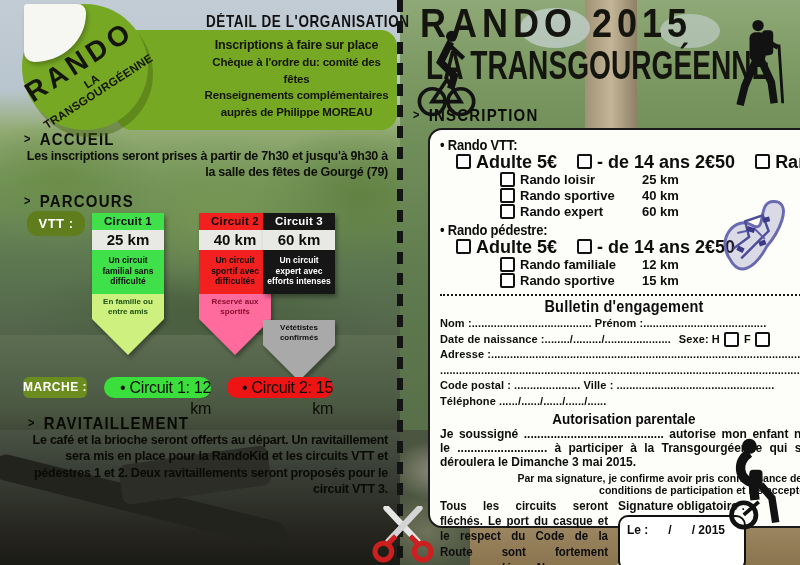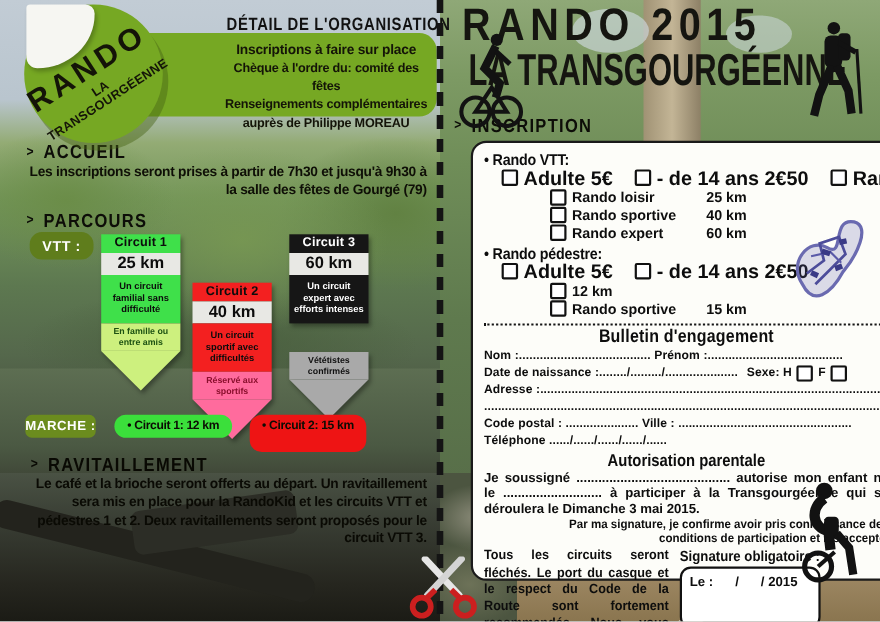--- a/index.html
+++ b/index.html
@@ -40,29 +40,29 @@
   
   .sticker{left:22px;top:4px;width:126px;height:126px;border-radius:50%;background:#76a823;z-index:3;
      box-shadow:5px 7px 0 rgba(70,100,20,.45);}
   .sticker-fold{position:absolute;left:2px;top:0px;width:62px;height:58px;background:#f6f6f2;
      border-radius:4px 10px 100% 12px;box-shadow:2px 3px 4px rgba(0,0,0,.25);}
   .sticker-text{position:absolute;left:-4px;top:40px;width:136px;text-align:center;
      transform:rotate(-33deg);color:#141408;}
   .sticker-l1{font-size:28px;font-weight:900;letter-spacing:4px;}
   .sticker-l2{font-size:11.5px;font-weight:800;letter-spacing:.3px;margin-top:1px;}
   .org-title{left:206px;top:13px;font-size:13.5px;font-weight:900;letter-spacing:.6px;transform:scaleY(1.2);transform-origin:left top;z-index:2;}
-  .org-box{left:116px;top:30px;width:281px;height:76px;background:#76a823;border-radius:16px;z-index:2;
+  .org-box{left:116px;top:30px;width:281px;height:100px;background:#76a823;border-radius:16px;z-index:2;
      padding:6px 6px 6px 86px;box-sizing:border-box;text-align:center;color:#141408;}
   .org-line{font-size:11.5px;font-weight:800;line-height:1.45;letter-spacing:-.2px;}
   .org-line:first-child{font-size:12.5px;}
   .sec-h{font-size:15px;font-weight:900;letter-spacing:1.2px;transform:scaleY(1.15);transform-origin:left top;z-index:2;color:#0d0d08;}
   .chev{font-size:11px;font-weight:900;margin-right:8px;vertical-align:2px;}
   .para{font-size:12.5px;font-weight:800;line-height:1.3;letter-spacing:-.25px;color:#0e0e06;z-index:2;text-align:right;}
   .tag{z-index:2;border-radius:6px;color:#fff;font-weight:900;text-align:center;letter-spacing:.5px;}
-  .pill{z-index:2;border-radius:11px;color:#0c0c04;font-weight:700;text-align:center;font-size:11px;line-height:21px;letter-spacing:-.3px;}
+  .pill{z-index:2;border-radius:11px;color:#0c0c04;font-weight:400;text-align:right;font-size:16px;line-height:21px;letter-spacing:-.3px;}
   
   .pennant{width:72px;z-index:2;text-align:center;filter:drop-shadow(2px 3px 2px rgba(0,0,0,.35));}
   .pn-head{font-size:11.5px;font-weight:900;line-height:17px;letter-spacing:.2px;}
   .pn-km{background:#e8e8e4;font-size:15px;font-weight:900;line-height:20px;color:#0c0c0c;}
   .pn-desc{font-size:8.5px;font-weight:800;line-height:1.25;padding:5px 3px;min-height:34px;}
   .pn-aud{font-size:8px;font-weight:800;line-height:1.25;padding:3px 4px 2px;}
   .pn-tri{width:0;height:0;border-left:36px solid transparent;border-right:36px solid transparent;border-top:36px solid #000;}
   
   .title-wrap{left:420px;top:2px;width:400px;z-index:2;color:#151510;}
   .title-1{font-size:36px;font-weight:900;letter-spacing:5px;transform:scaleY(1.15);}
@@ -143,39 +143,39 @@
 
   <div class="abs tag" style="left:27px;top:211px;width:58px;height:25px;line-height:25px;font-size:13px;background:#5f7d1c;border-radius:11px;">VTT :</div>
 
   <div class="abs pennant" style="left:92px;top:213px;">
     <div class="pn-head" style="background-color: rgb(63, 224, 74); color: rgb(12, 12, 12);">Circuit 1</div>
     <div class="pn-km">25 km</div>
     <div class="pn-desc" style="background-color: rgb(63, 224, 74); color: rgb(12, 12, 12);">Un circuit familial sans difficulté</div>
     <div class="pn-aud" style="background-color: rgb(205, 240, 126); color: rgb(29, 82, 18);">En famille ou entre amis</div>
     <div class="pn-tri" style="border-top-color: rgb(205, 240, 126);"></div>
   </div>
-  <div class="abs pennant" style="left:175px;top:213px;margin-top:44px;">
+  <div class="abs pennant" style="left:199px;top:213px;">
     <div class="pn-head" style="background-color: rgb(243, 32, 32); color: rgb(12, 12, 12);">Circuit 2</div>
     <div class="pn-km">40 km</div>
     <div class="pn-desc" style="background-color: rgb(243, 32, 32); color: rgb(12, 12, 12);">Un circuit sportif avec difficultés</div>
     <div class="pn-aud" style="background-color: rgb(255, 107, 157); color: rgb(138, 15, 45);">Réservé aux sportifs</div>
     <div class="pn-tri" style="border-top-color: rgb(255, 107, 157);"></div>
   </div>
   <div class="abs pennant" style="left:263px;top:213px;">
     <div class="pn-head" style="background-color: rgb(22, 22, 22); color: rgb(255, 255, 255);">Circuit 3</div>
     <div class="pn-km">60 km</div>
     <div class="pn-desc" style="background-color: rgb(22, 22, 22); color: rgb(255, 255, 255);">Un circuit expert avec efforts intenses</div>
     <div class="pn-aud" style="background-color: rgb(169, 169, 169); color: rgb(16, 16, 16); margin-top: 26px;">Vététistes confirmés</div>
     <div class="pn-tri" style="border-top-color: rgb(169, 169, 169);"></div>
   </div>
 
 
   <div class="abs tag" style="left:23px;top:377px;width:64px;height:21px;line-height:21px;font-size:12px;background:#6b8c1e;">MARCHE :</div>
   <div class="abs pill" style="left:104px;top:377px;width:107px;height:21px;background:#3bdf3b;">• Circuit 1: 12 km</div>
-  <div class="abs pill" style="left:227px;top:377px;width:106px;height:34px;background:#ee1414;">• Circuit 2: 15 km</div>
+  <div class="abs pill" style="left:227px;top:377px;width:106px;height:21px;background:#ee1414;">• Circuit 2: 15 km</div>
 
   <div class="abs sec-h" style="left:28px;top:413px;color:#090903;">
     <span class="chev">&gt;</span><span>RAVITAILLEMENT</span>
   </div>
   <div class="abs para" style="left:24px;top:432px;width:364px;color:#0a0a04;">Le café et la brioche seront offerts au départ. Un ravitaillement sera mis en place pour la RandoKid et les circuits VTT et pédestres 1 et 2. Deux ravitaillements seront proposés pour le circuit VTT 3.</div>
 
   <div class="abs divider"></div>
   <div class="abs scissors">
     <svg viewBox="0 0 60 56" width="62" height="58">
       <line x1="14" y1="2" x2="44" y2="34" stroke="#e6e6e6" stroke-width="6" stroke-linecap="round"></line>
@@ -254,20 +254,21 @@
         <span class="opt-km">60 km</span>
       </div>
 
       <div class="f-sec" style="margin-top:2px;">• Rando pédestre:</div>
       <div class="fee-row">
         <span class="fee"><span class="cb"></span><span>Adulte 5€</span></span>
         <span class="fee"><span class="cb"></span><span>- de 14 ans 2€50</span></span>
       </div>
       <div class="opt">
         <span class="cb"></span>
+        <span class="opt-label">Rando familiale</span>
         <span class="opt-km">12 km</span>
       </div>
       <div class="opt">
         <span class="cb"></span>
         <span class="opt-label">Rando sportive</span>
         <span class="opt-km">15 km</span>
       </div>
 
       <div class="dots-sep"></div>
 

